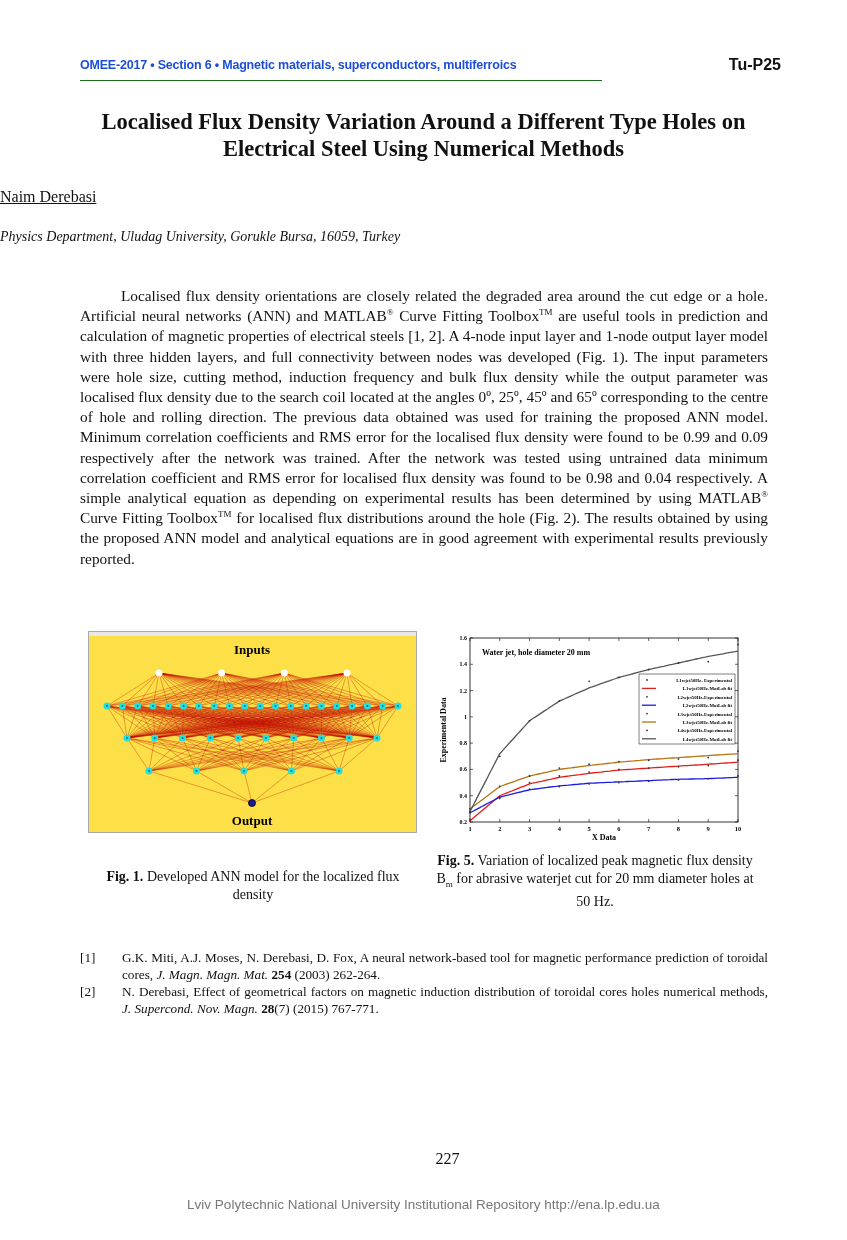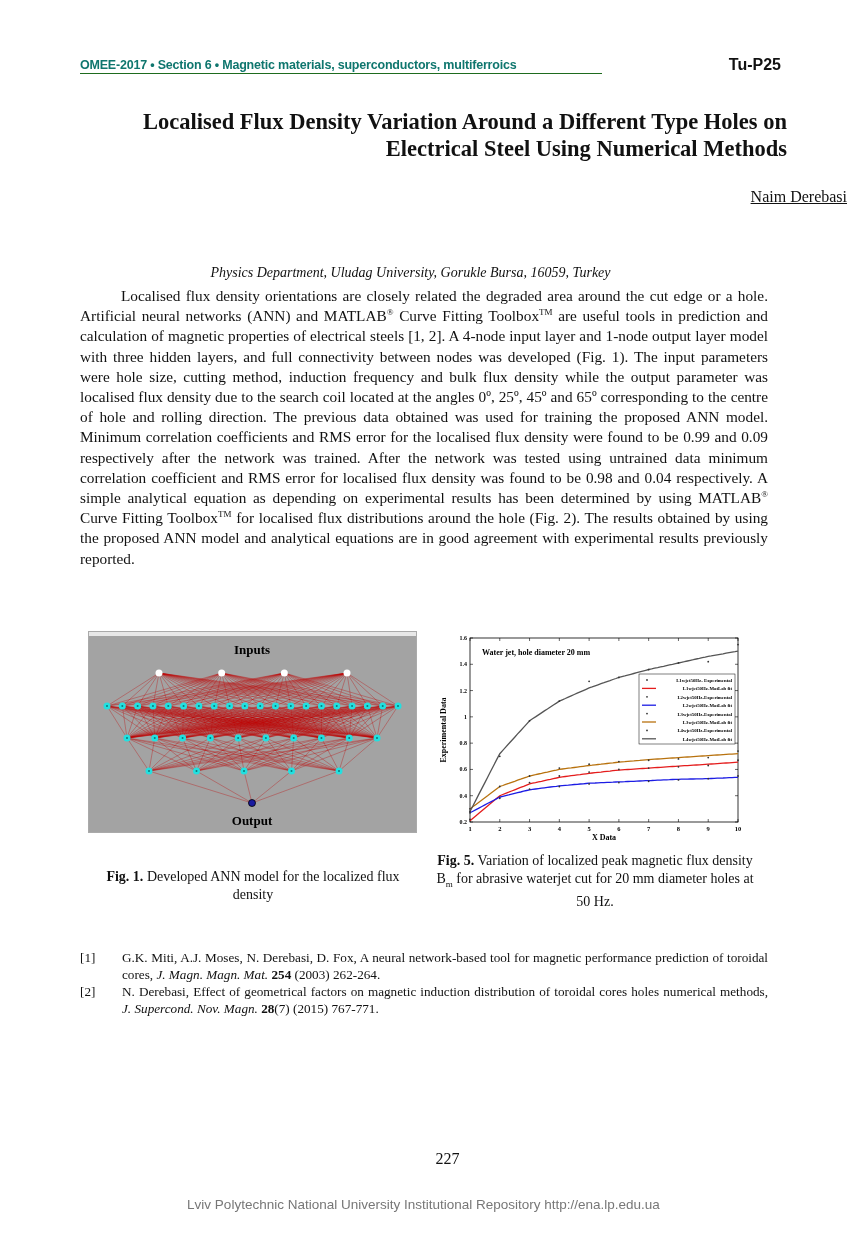--- a/index.html
+++ b/index.html
@@ -1,26 +1,26 @@
 <!DOCTYPE html>
 <html><head>
 <meta charset="utf-8">
 <style>
   html, body { margin:0; padding:0; background:#ffffff; }
   body { width:847px; height:1240px; position:relative; overflow:hidden; font-family:"Liberation Serif", serif; color:#111; }
   .abs { position:absolute; }
-  .running-head { left:80px; top:58px; width:522px; font-family:"Liberation Sans", sans-serif; font-weight:bold; font-size:12.5px; color:#0f766e; border-bottom:1.5px solid #1e6b1e; padding-bottom:1px; letter-spacing:-0.2px; white-space:nowrap; }
+  .running-head { left:80px; top:58px; width:522px; font-family:"Liberation Sans", sans-serif; font-weight:bold; font-size:12.5px; color:#1d4ed8; border-bottom:1.5px solid #1e6b1e; padding-bottom:8px; letter-spacing:-0.2px; white-space:nowrap; }
   .paper-id { right:66px; top:56px; font-family:"Liberation Sans", sans-serif; font-weight:bold; font-size:16px; color:#111; }
-  .title { left:60px; width:727px; top:108px; text-align:right; font-weight:bold; font-size:22.5px; line-height:27px; }
-  .author { left:0; width:847px; top:188px; text-align:right; font-size:16px; }
+  .title { left:60px; width:727px; top:108px; text-align:center; font-weight:bold; font-size:22.5px; line-height:27px; }
+  .author { left:0; width:847px; top:188px; text-align:left; font-size:16px; }
   .author span { text-decoration:underline; }
-  .affil { left:0; width:821px; top:229px; text-align:center; font-style:italic; font-size:14px;margin-top:36px; }
+  .affil { left:0; width:821px; top:229px; font-style:italic; font-size:14px; }
   .abstract { left:80px; width:688px; top:286px; font-size:15.3px; line-height:20.2px; text-align:justify; text-indent:41px; }
   .abstract sup { font-size:9px; line-height:0; }
-  .fig1 { left:88px; top:631px; width:327px; height:200px; background:#a3a3a3; border:1px solid #aaa; }
+  .fig1 { left:88px; top:631px; width:327px; height:200px; background:#fde047; border:1px solid #aaa; }
   .fig1 .titlebar { position:absolute; left:0; top:0; right:0; height:4px; background:#e8e8e8; }
   .fig1 svg { position:absolute; left:0; top:0; }
   .fig2 { left:425px; top:630px; width:330px; height:212px; }
   .cap { font-size:14px; line-height:18px; text-align:center; }
   .cap b { font-weight:bold; }
   .cap1 { left:88px; top:862px; width:330px;margin-top:6px; }
   .cap2 { left:430px; top:852px; width:330px; }
   .refs { left:80px; top:949px; width:688px; font-size:13.2px; line-height:17px; }
   .ref { display:flex; margin-bottom:0; }
   .ref .num { width:42px; flex:none; }

